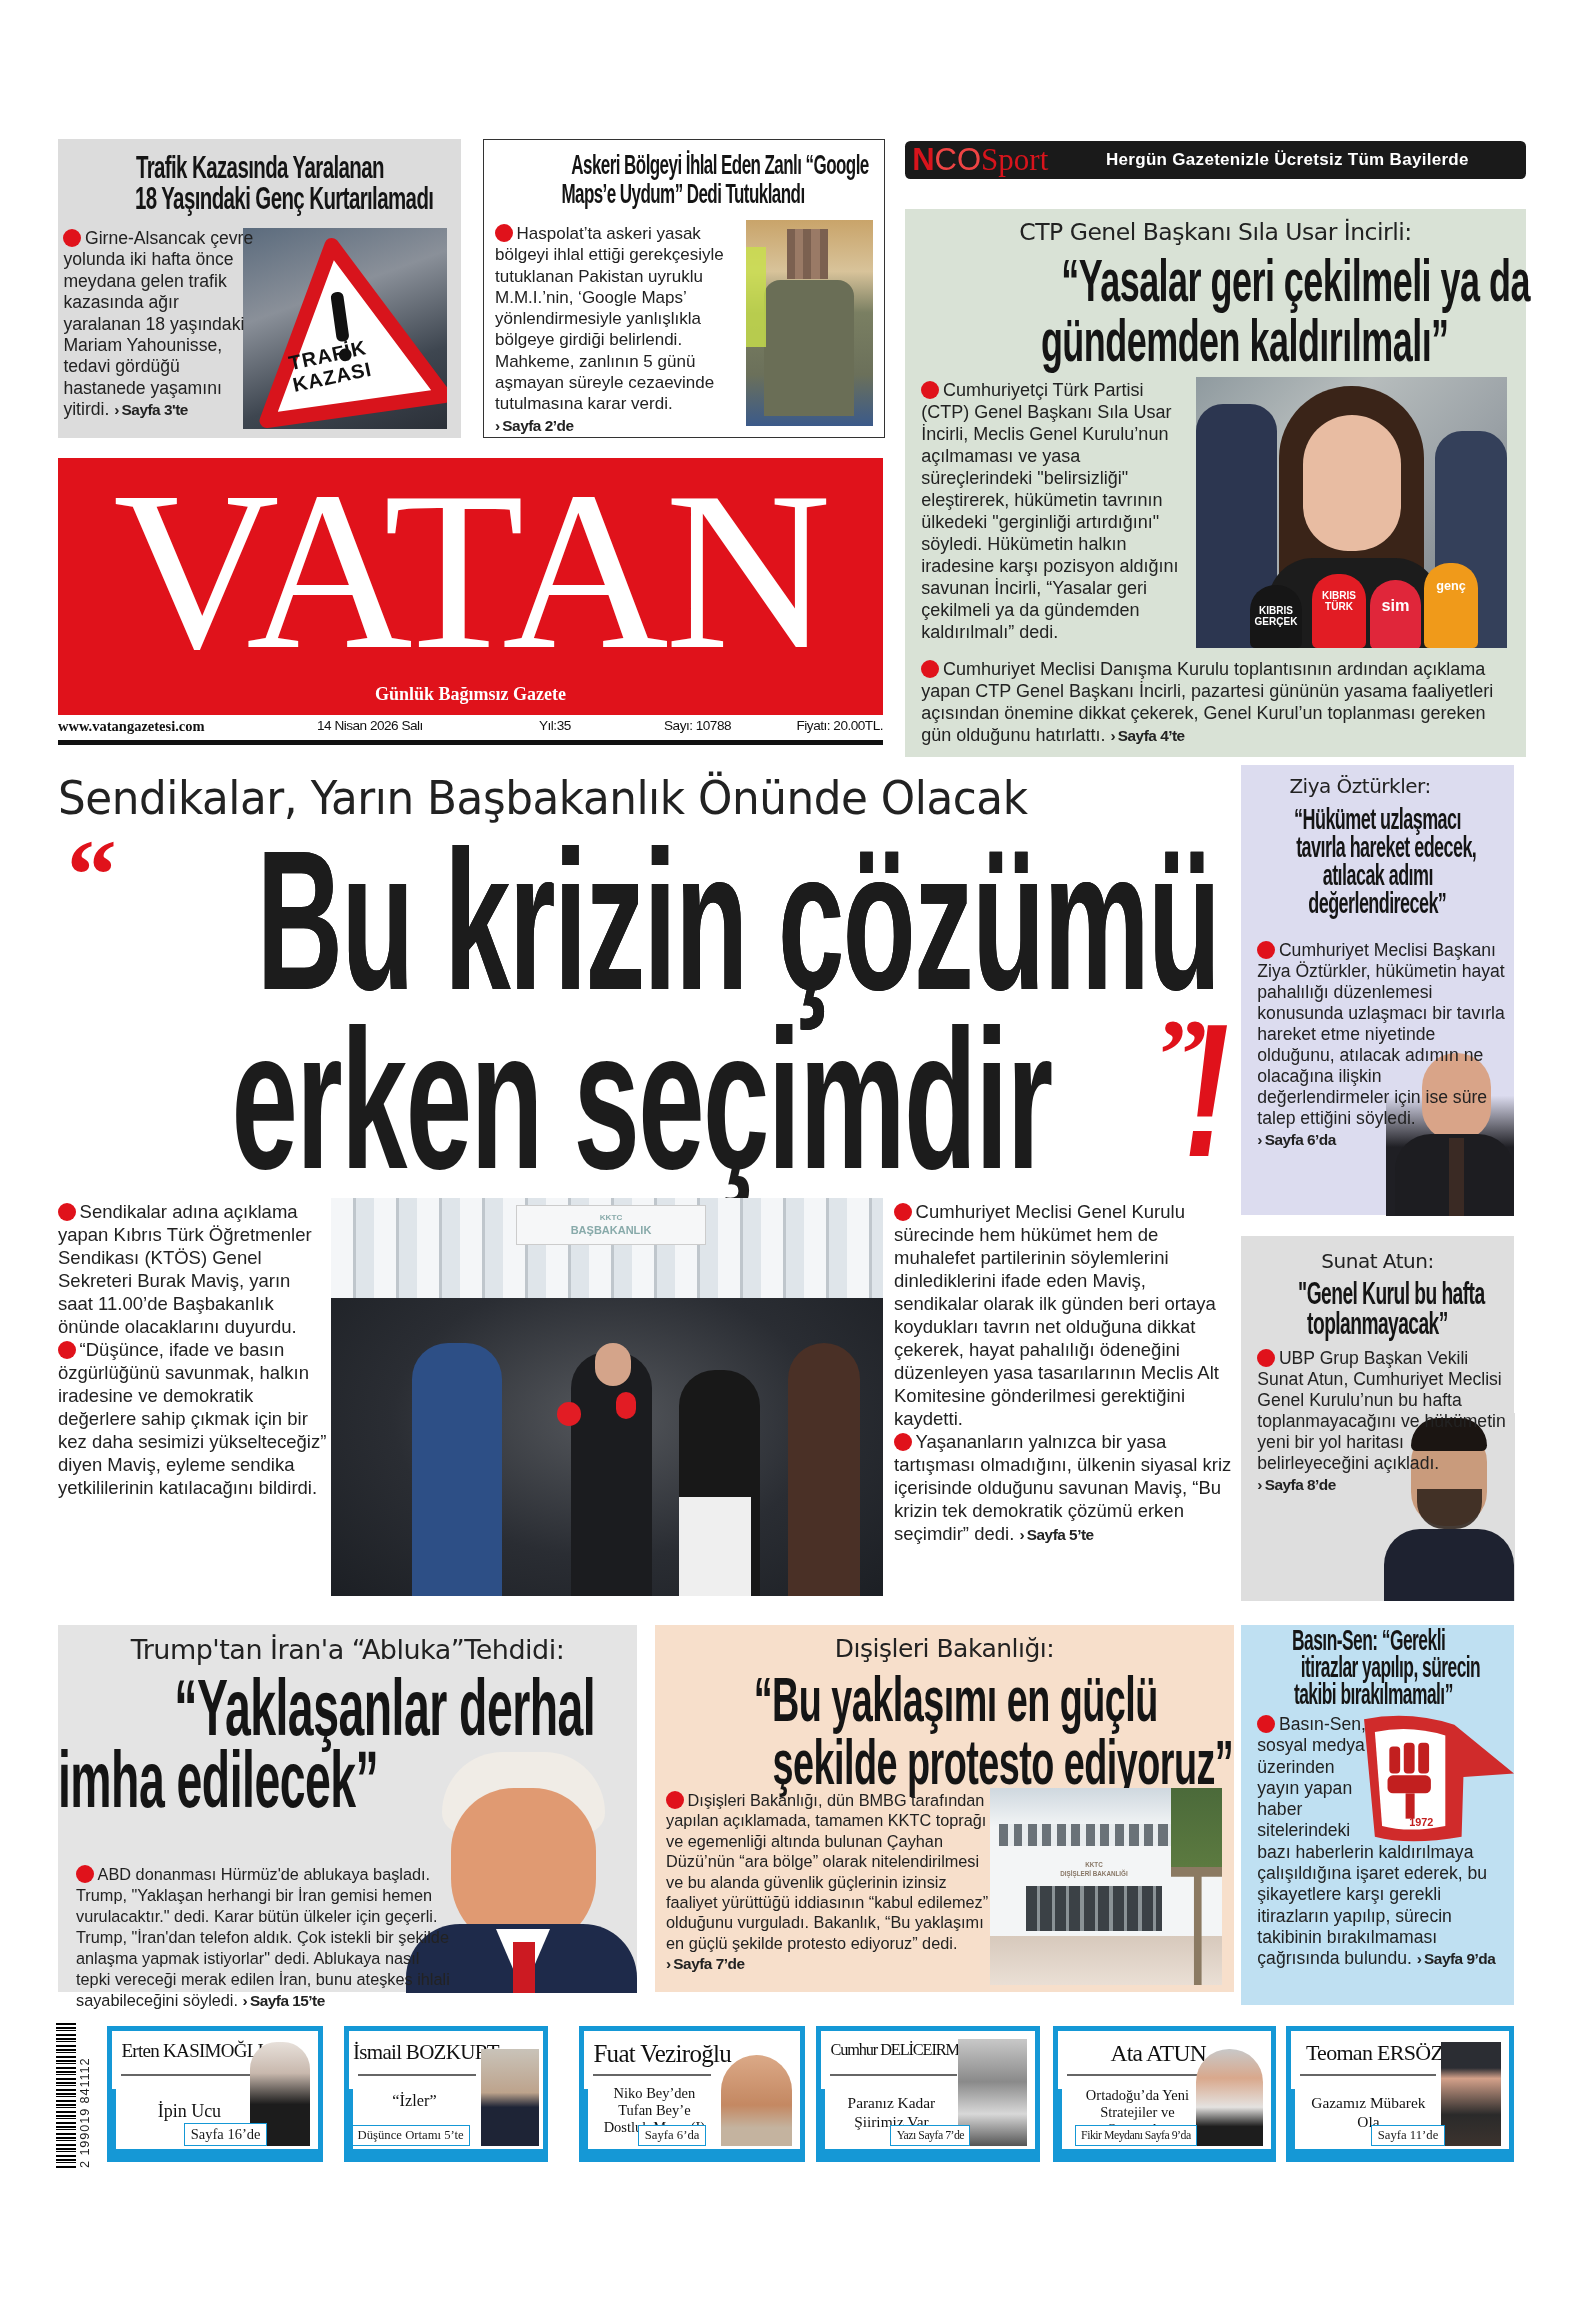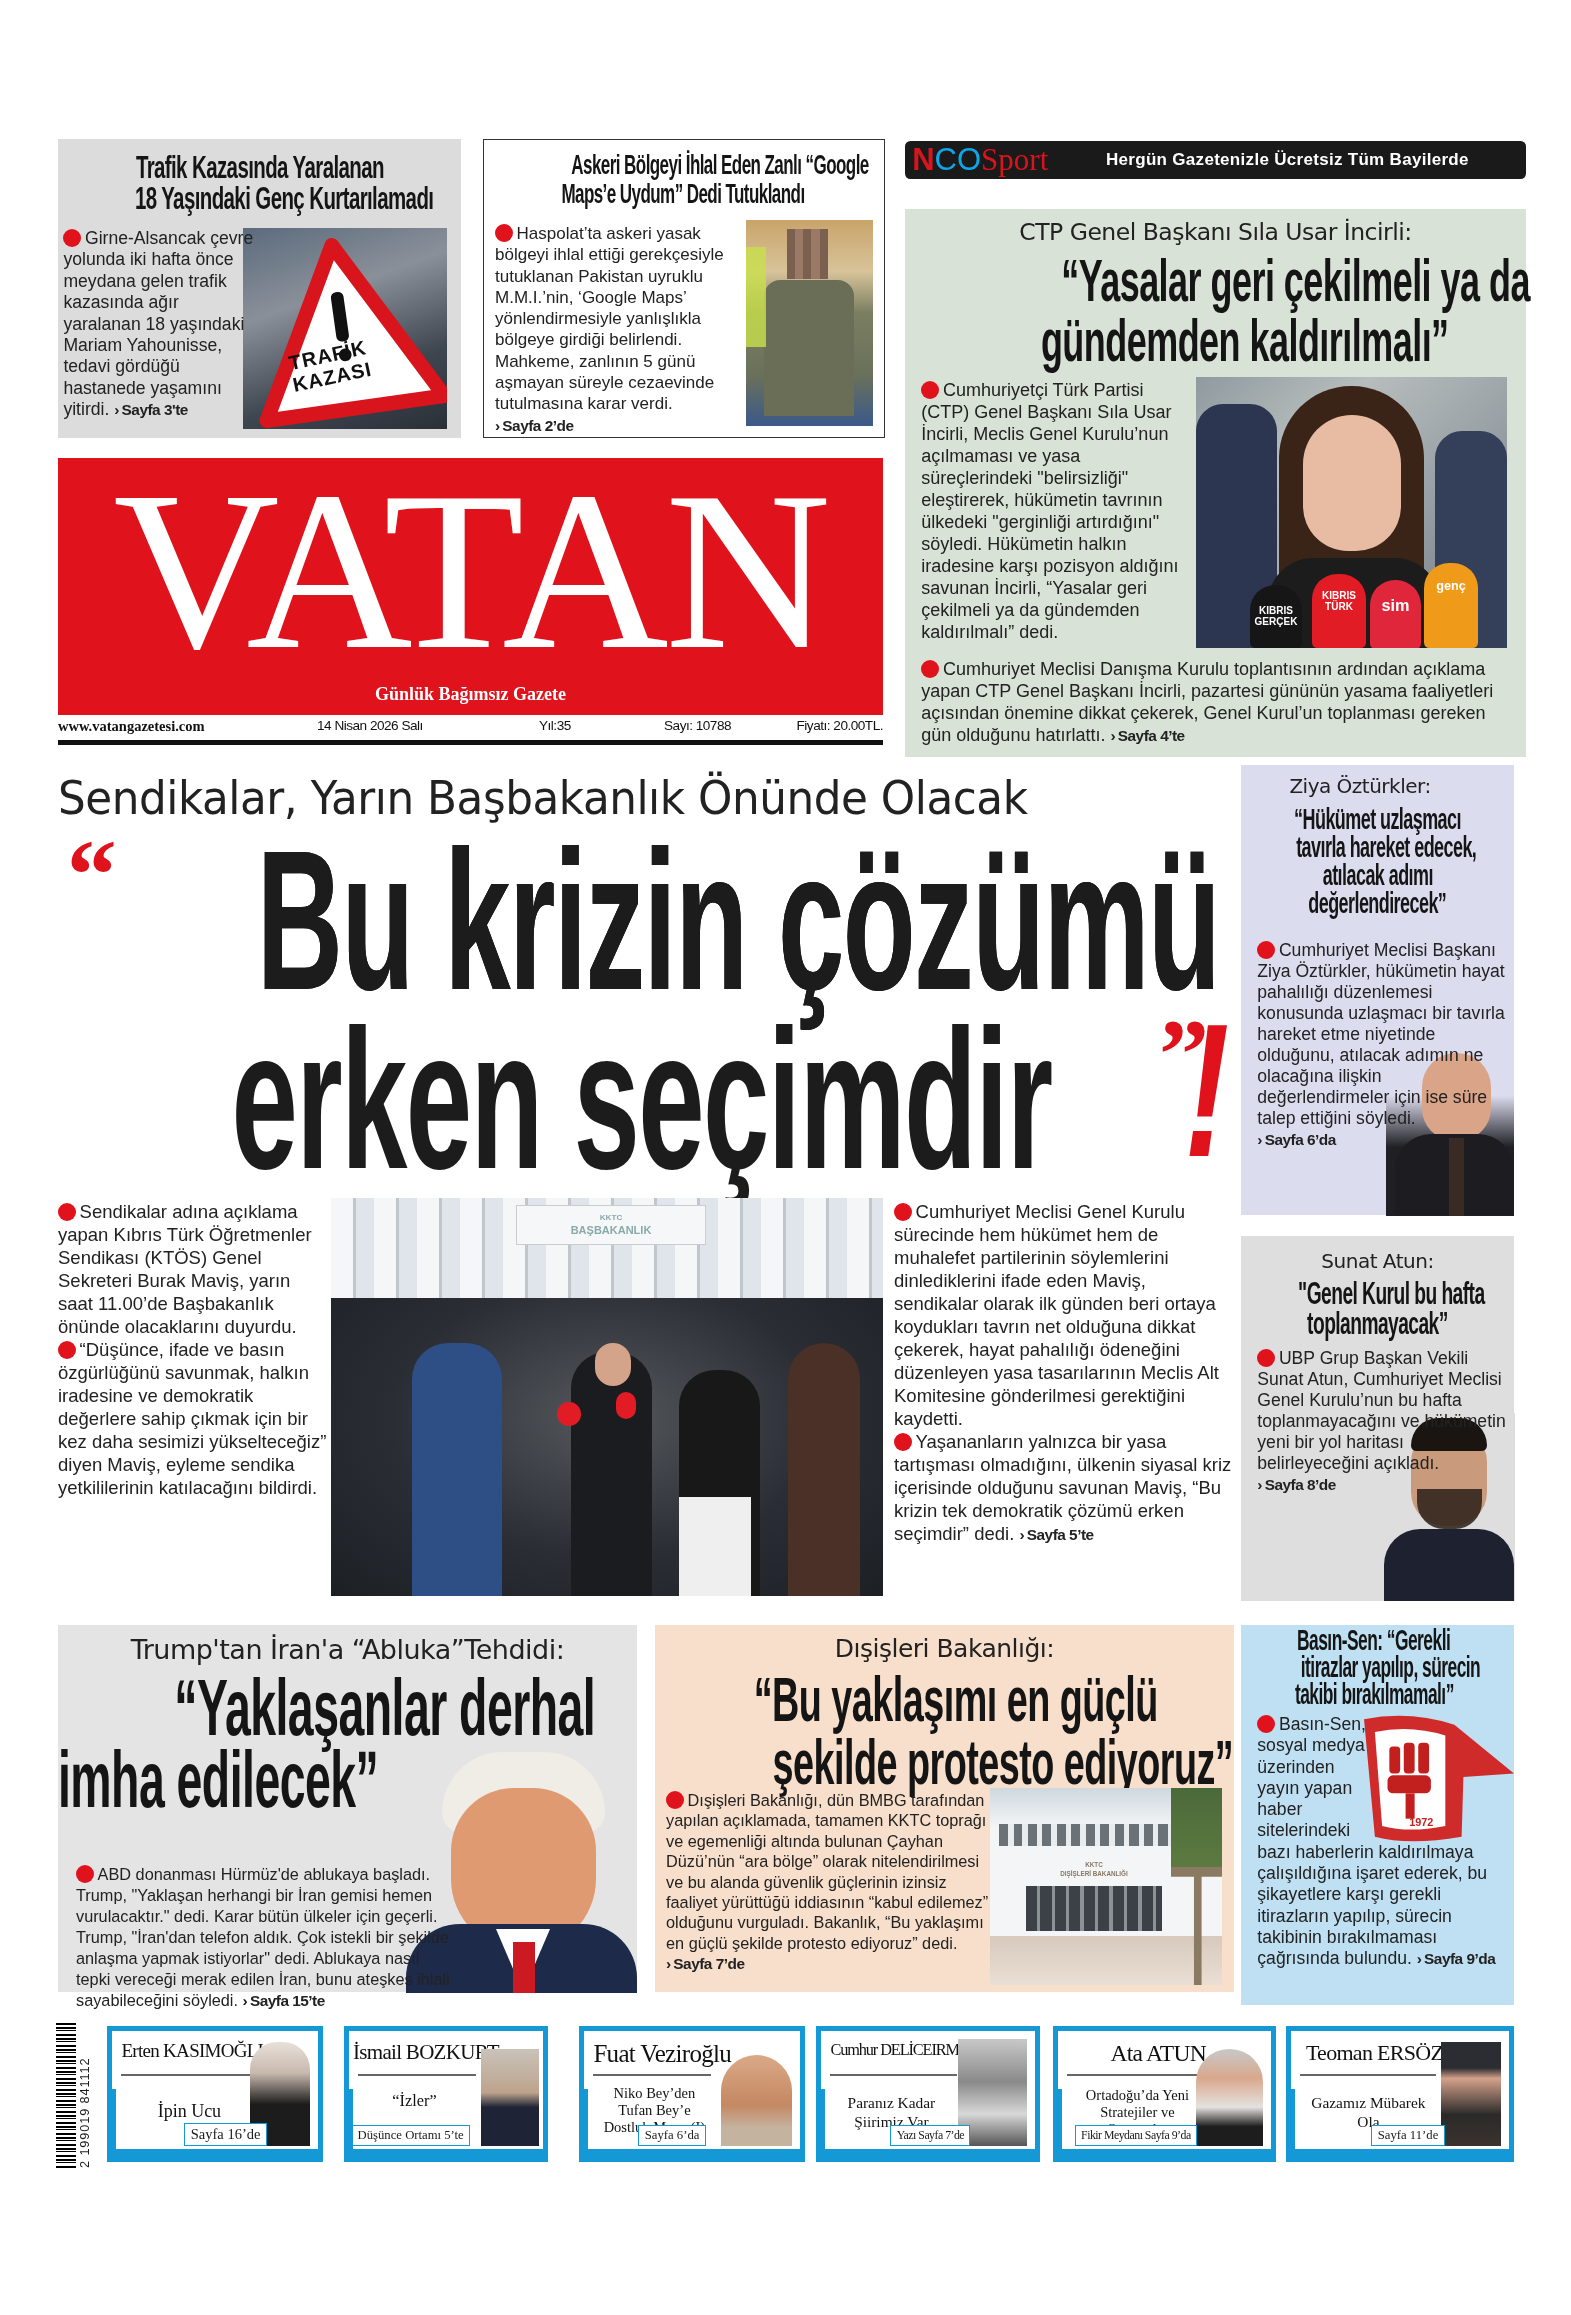--- a/index.html
+++ b/index.html
@@ -72,21 +72,21 @@
     <div style="position:absolute;left:0;top:27px;width:20px;height:100px;background:#c8e04a;opacity:0.8;"></div>
   </div>
   <div class="body-text" style="position:absolute;left:11px;top:83px;width:258px;font-size:17px;line-height:21.3px;">
     <span class="bullet"></span><span>Haspolat’ta askeri yasak bölgeyi ihlal ettiği gerekçesiyle tutuklanan Pakistan uyruklu M.M.I.’nin, ‘Google Maps’ yönlendirmesiyle yanlışlıkla bölgeye girdiği belirlendi. Mahkeme, zanlının 5 günü aşmayan süreyle cezaevinde tutulmasına karar verdi.</span>
     <span class="ref"><span class="chev">›</span><span>Sayfa 2’de</span></span>
   </div>
 </div>
 
 <div class="abs" style="left:905px;top:141px;width:621px;height:38px;background:#1a1a1a;border-radius:5.4px;">
   <div style="position:absolute;left:7.2px;top:1.8px;font-family:'Liberation Serif',serif;font-size:31px;line-height:34px;white-space:nowrap;">
-    <span style="color:#d8141c;font-weight:700;font-family:'Liberation Sans',sans-serif;">N</span><span style="color:#0ea5e9;font-family:'Liberation Sans',sans-serif;">CO</span><span style="color:#d8141c;">Sport</span>
+    <span style="color:#d8141c;font-weight:700;font-family:'Liberation Sans',sans-serif;">N</span><span style="color:#ef4444;font-family:'Liberation Sans',sans-serif;">CO</span><span style="color:#d8141c;">Sport</span>
   </div>
   <div style="position:absolute;left:201px;top:9px;font-weight:700;font-size:17px;color:#fff;white-space:nowrap;letter-spacing:0.3px;">Hergün Gazetenizle Ücretsiz Tüm Bayilerde</div>
 </div>
 
 <div class="abs box-green" style="left:905px;top:209px;width:621px;height:548px;">
   <div class="kicker" style="position:absolute;left:0;top:9px;width:621px;font-size:23.5px;">CTP Genel Başkanı Sıla Usar İncirli:</div>
   <div class="hl" style="position:absolute;left:0;top:42px;width:621px;text-align:center;font-size:60px;line-height:60px;">
     <div><span class="sq" style="transform:scaleX(0.6)">“Yasalar geri çekilmeli ya da</span></div>
     <div><span class="sq" style="transform:scaleX(0.6)">gündemden kaldırılmalı”</span></div>
   </div>
@@ -237,21 +237,21 @@
     <div style="position:absolute;left:36px;top:98px;width:136px;height:45px;background:repeating-linear-gradient(90deg,#3b4146 0 11px,#8a9296 11px 14.5px);"></div>
     <div style="position:absolute;left:181px;top:0;width:51px;height:197px;background:linear-gradient(180deg,#4b6a3a 0%,#5c7a40 40%,#8b7a62 40%,#8b7a62 100%);clip-path:polygon(0 0,100% 0,100% 45%,60% 45%,60% 100%,45% 100%,45% 45%,0 45%);"></div>
   </div>
   <div class="body-text" style="position:absolute;left:11px;top:165px;width:326px;font-size:16.3px;line-height:20.4px;">
     <span class="bullet"></span><span>Dışişleri Bakanlığı, dün BMBG tarafından yapılan açıklamada, tamamen KKTC toprağı ve egemenliği altında bulunan Çayhan Düzü’nün “ara bölge” olarak nitelendirilmesi ve bu alanda güvenlik güçlerinin izinsiz faaliyet yürüttüğü iddiasının “kabul edilemez” olduğunu vurguladı. Bakanlık, “Bu yaklaşımı en güçlü şekilde protesto ediyoruz” dedi.</span>
     <span class="ref"><span class="chev">›</span><span>Sayfa 7’de</span></span>
   </div>
 </div>
 
 <div class="abs box-blue" style="left:1241px;top:1625px;width:273px;height:380px;">
-  <div class="hl" style="position:absolute;left:0;top:1.8px;width:266px;text-align:center;font-size:29px;line-height:27px;">
+  <div class="hl" style="position:absolute;left:0;top:1.8px;width:266px;font-size:29px;line-height:27px;">
     <div><span class="sq" style="transform:scaleX(0.6)">Basın-Sen: “Gerekli</span></div>
     <div><span class="sq" style="transform:scaleX(0.6)">itirazlar yapılıp, sürecin</span></div>
     <div><span class="sq" style="transform:scaleX(0.6)">takibi bırakılmamalı”</span></div>
   </div>
   <div style="position:absolute;left:114px;top:85px;width:159px;height:136px;">
     <svg width="159" height="136" viewBox="0 0 176 150">
       <path d="M10 10 Q60 0 110 16 L176 70 L120 74 L118 140 Q60 150 22 140 Z" fill="#d02b2b"></path>
       <path d="M22 24 Q62 16 100 28 L100 128 Q60 136 30 128 Z" fill="#fff"></path>
       <rect x="38" y="40" width="12" height="30" rx="4" fill="#c21f1f"></rect>
       <rect x="54" y="36" width="12" height="34" rx="4" fill="#c21f1f"></rect>

